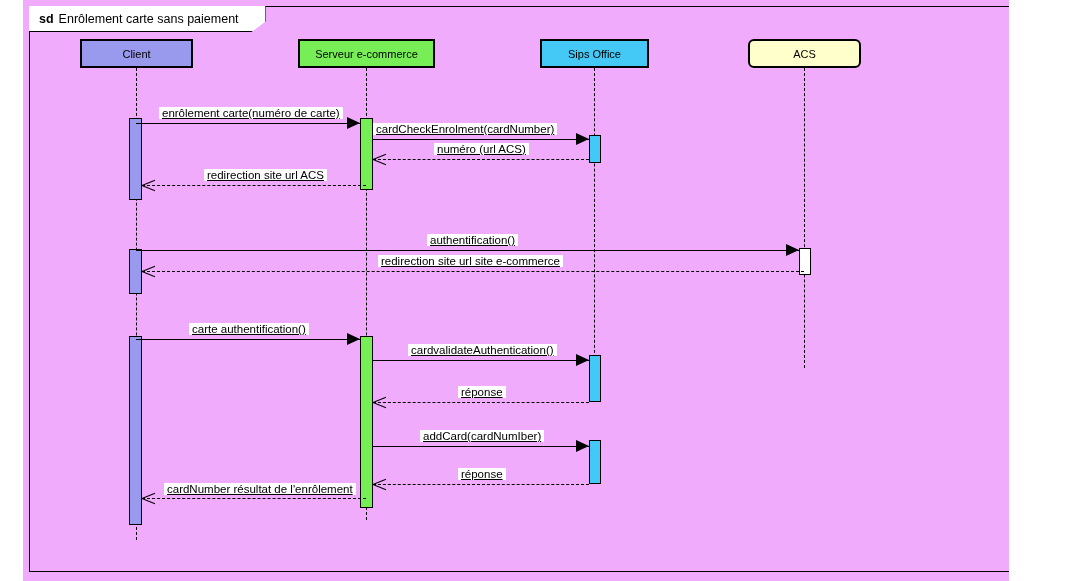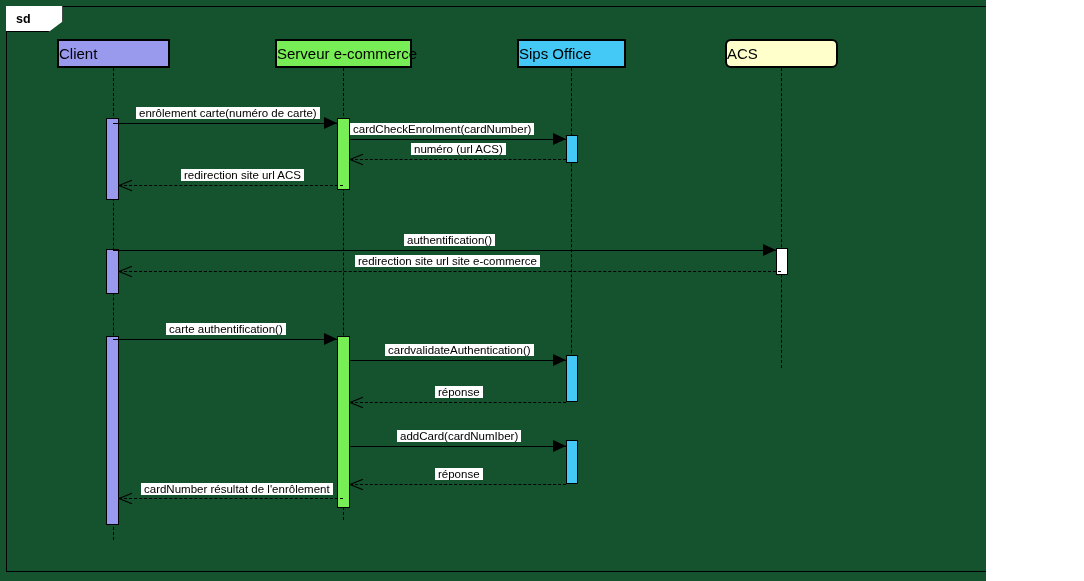--- a/index.html
+++ b/index.html
@@ -8,22 +8,23 @@
     background: #ffffff;
   }
   body {
     font-family: "Liberation Sans", sans-serif;
     -webkit-font-smoothing: antialiased;
   }
   #diagram-root {
     position: relative;
     width: 986px;
     height: 581px;
-    background: #14532d;
+    background: #f0abfc;
     overflow: hidden;
+    margin-left: 23px;
   }
   
   .frame-border {
     position: absolute;
     left: 6px;
     top: 6px;
     width: 1070px;
     height: 566px;
     border: 1px solid #000000;
     box-sizing: border-box;
@@ -52,22 +53,22 @@
     font-weight: bold;
     margin-right: 5px;
   }
   
   .lifeline-head {
     position: absolute;
     box-sizing: border-box;
     border: 2px solid #000000;
     display: flex;
     align-items: center;
-    justify-content: flex-start;
-    font-size: 15px;
+    justify-content: center;
+    font-size: 11px;
     color: #000000;
     white-space: nowrap;
   }
   .lifeline-stem {
     position: absolute;
     width: 0;
     border-left: 1px dashed #000000;
   }
   
   .activation {
@@ -113,31 +114,33 @@
   .arrow-open.left::before { transform: rotate(-22deg); }
   .arrow-open.left::after  { transform: rotate(22deg); }
   .msg-label {
     position: absolute;
     font-size: 11.5px;
     color: #000000;
     white-space: nowrap;
     background: #ffffff;
     padding: 0 3px;
     text-align: center;
+    text-decoration: underline;
   }
 </style>
 </head>
 <body>
 
 <div id="diagram-root">
 
   <div class="frame-border"></div>
 
   <div class="frame-tab">
     <span class="kw">sd</span>
+    <span>Enrôlement carte sans paiement</span>
   </div>
 
   <div id="layer-stems">
       <div class="lifeline-stem" style="left: 113px; top: 68px; height: 472px;"></div>
       <div class="lifeline-stem" style="left: 343px; top: 68px; height: 452px;"></div>
       <div class="lifeline-stem" style="left: 571px; top: 68px; height: 310px;"></div>
       <div class="lifeline-stem" style="left: 781px; top: 68px; height: 300px;"></div>
     </div>
   <div id="layer-heads">
       <div class="lifeline-head" style="left: 57px; top: 39px; width: 113px; height: 29px; background: rgb(153, 153, 238);">

